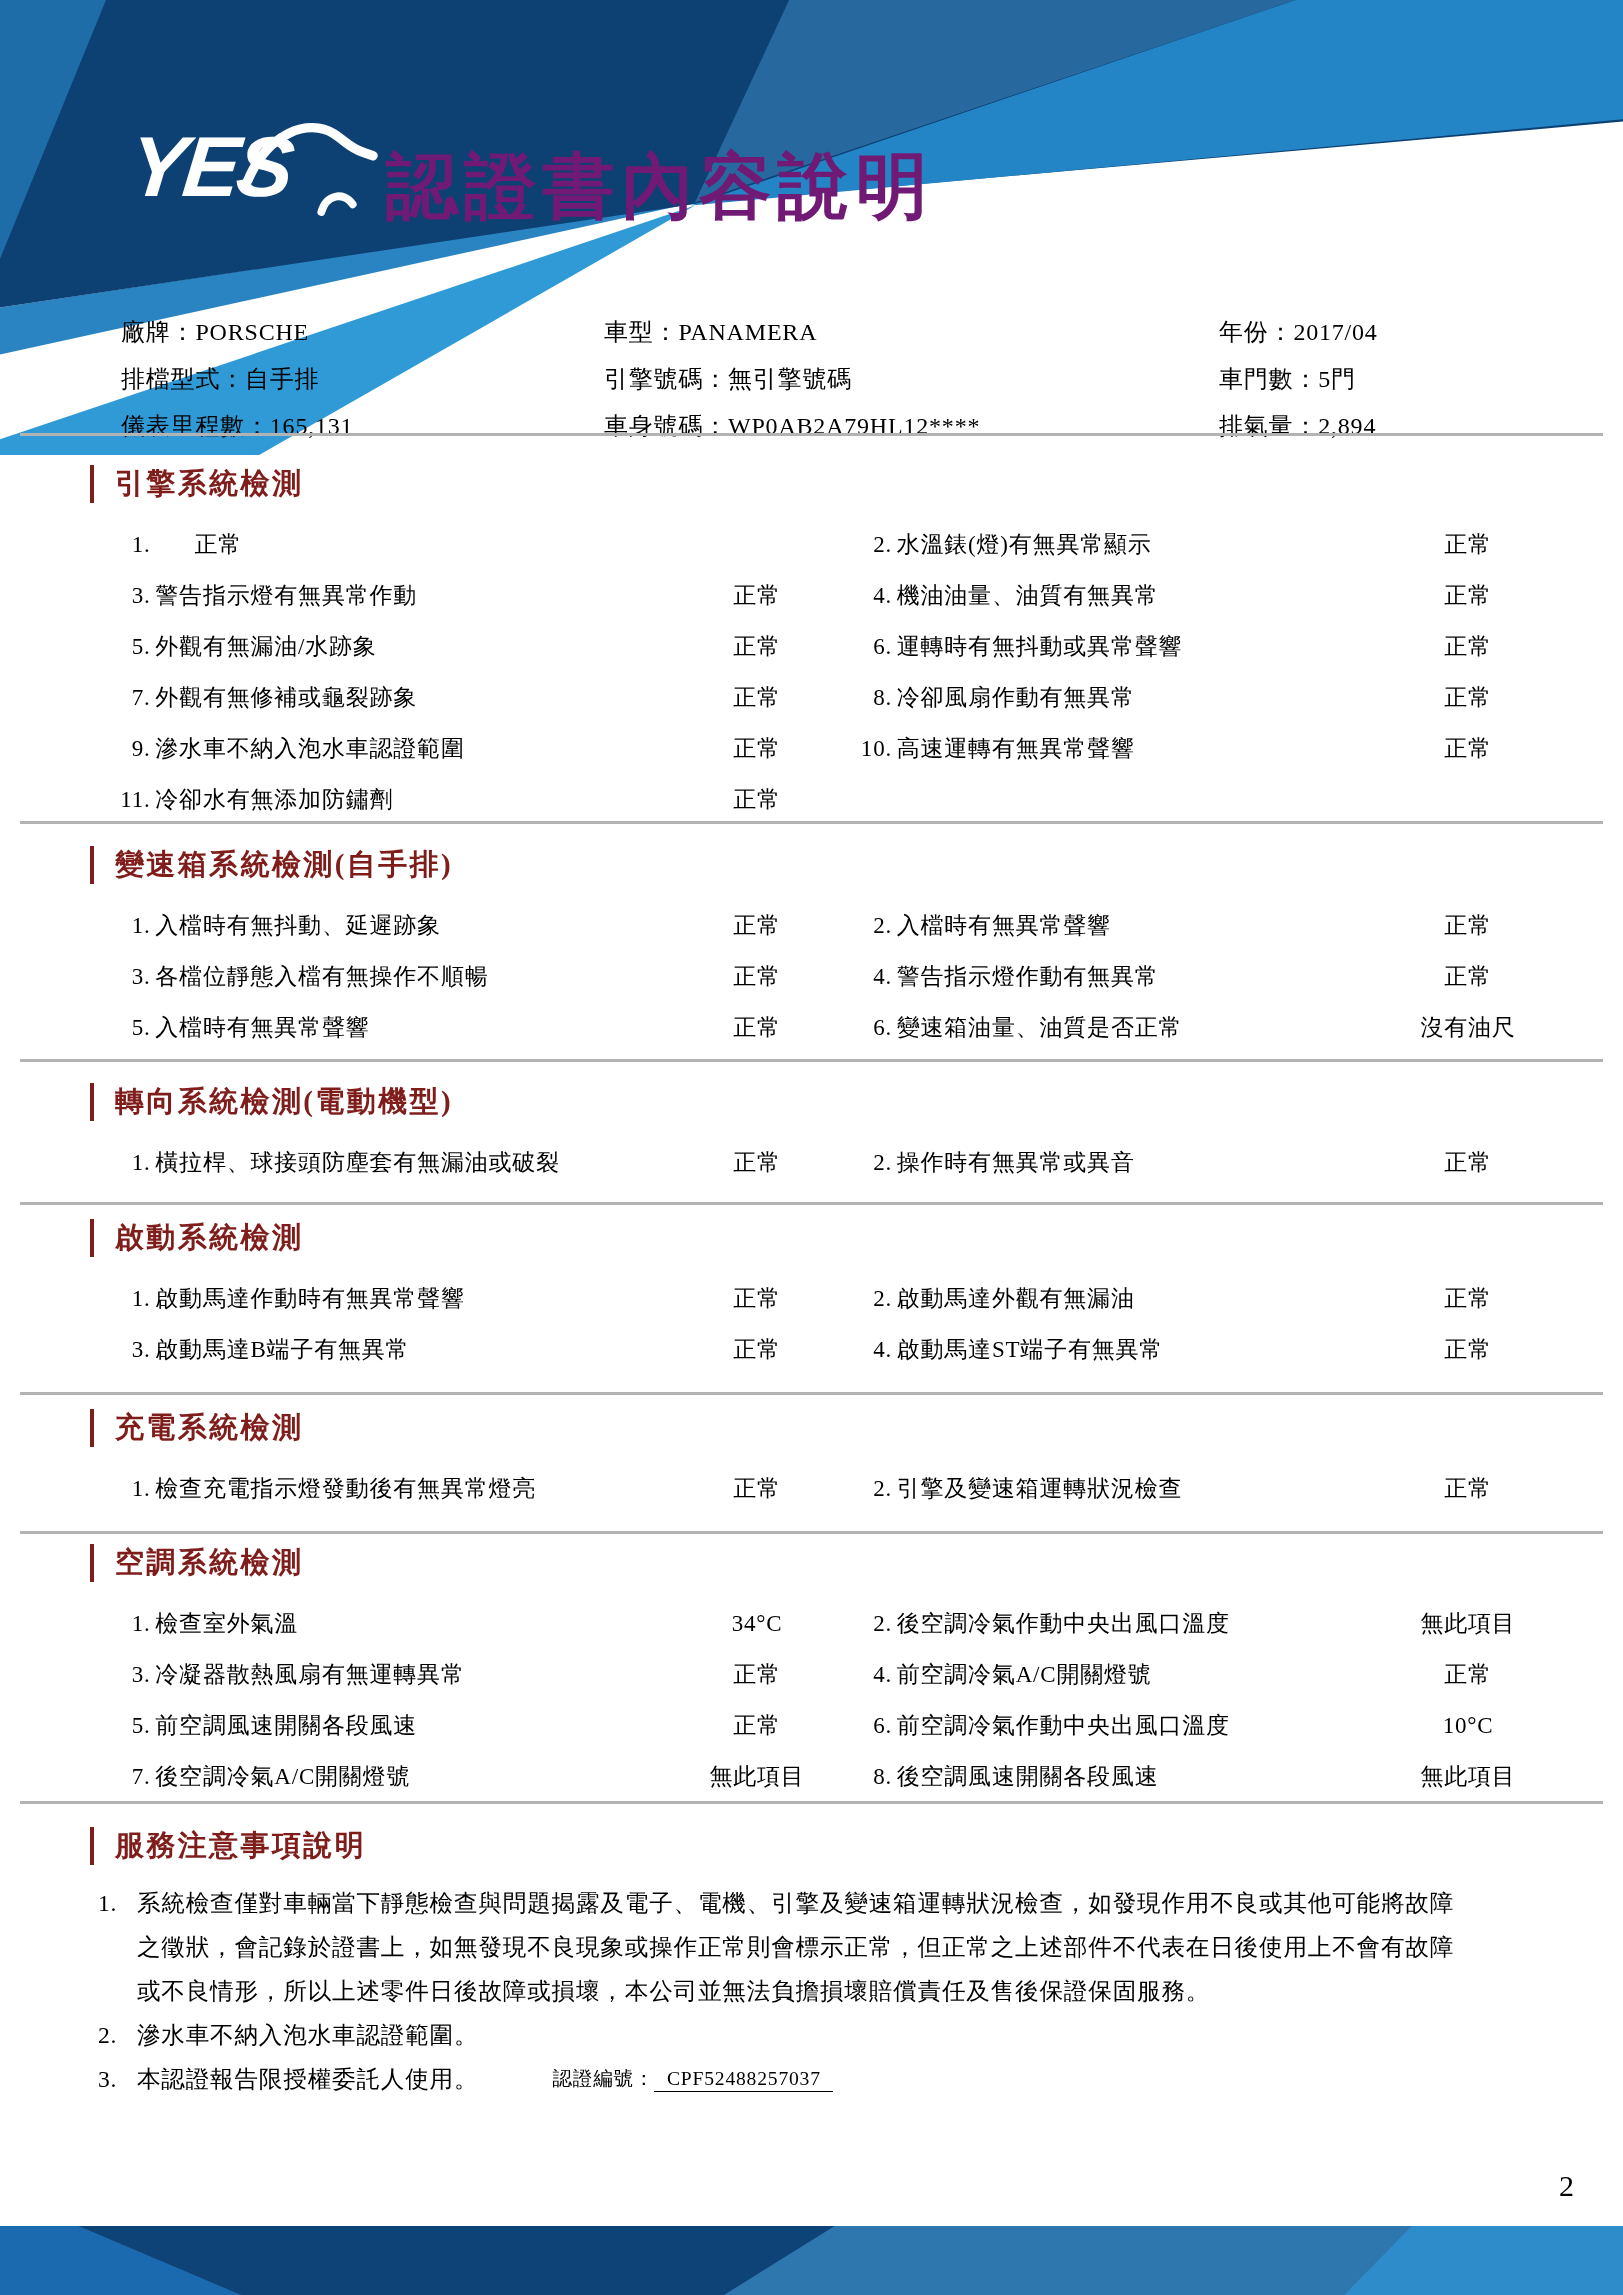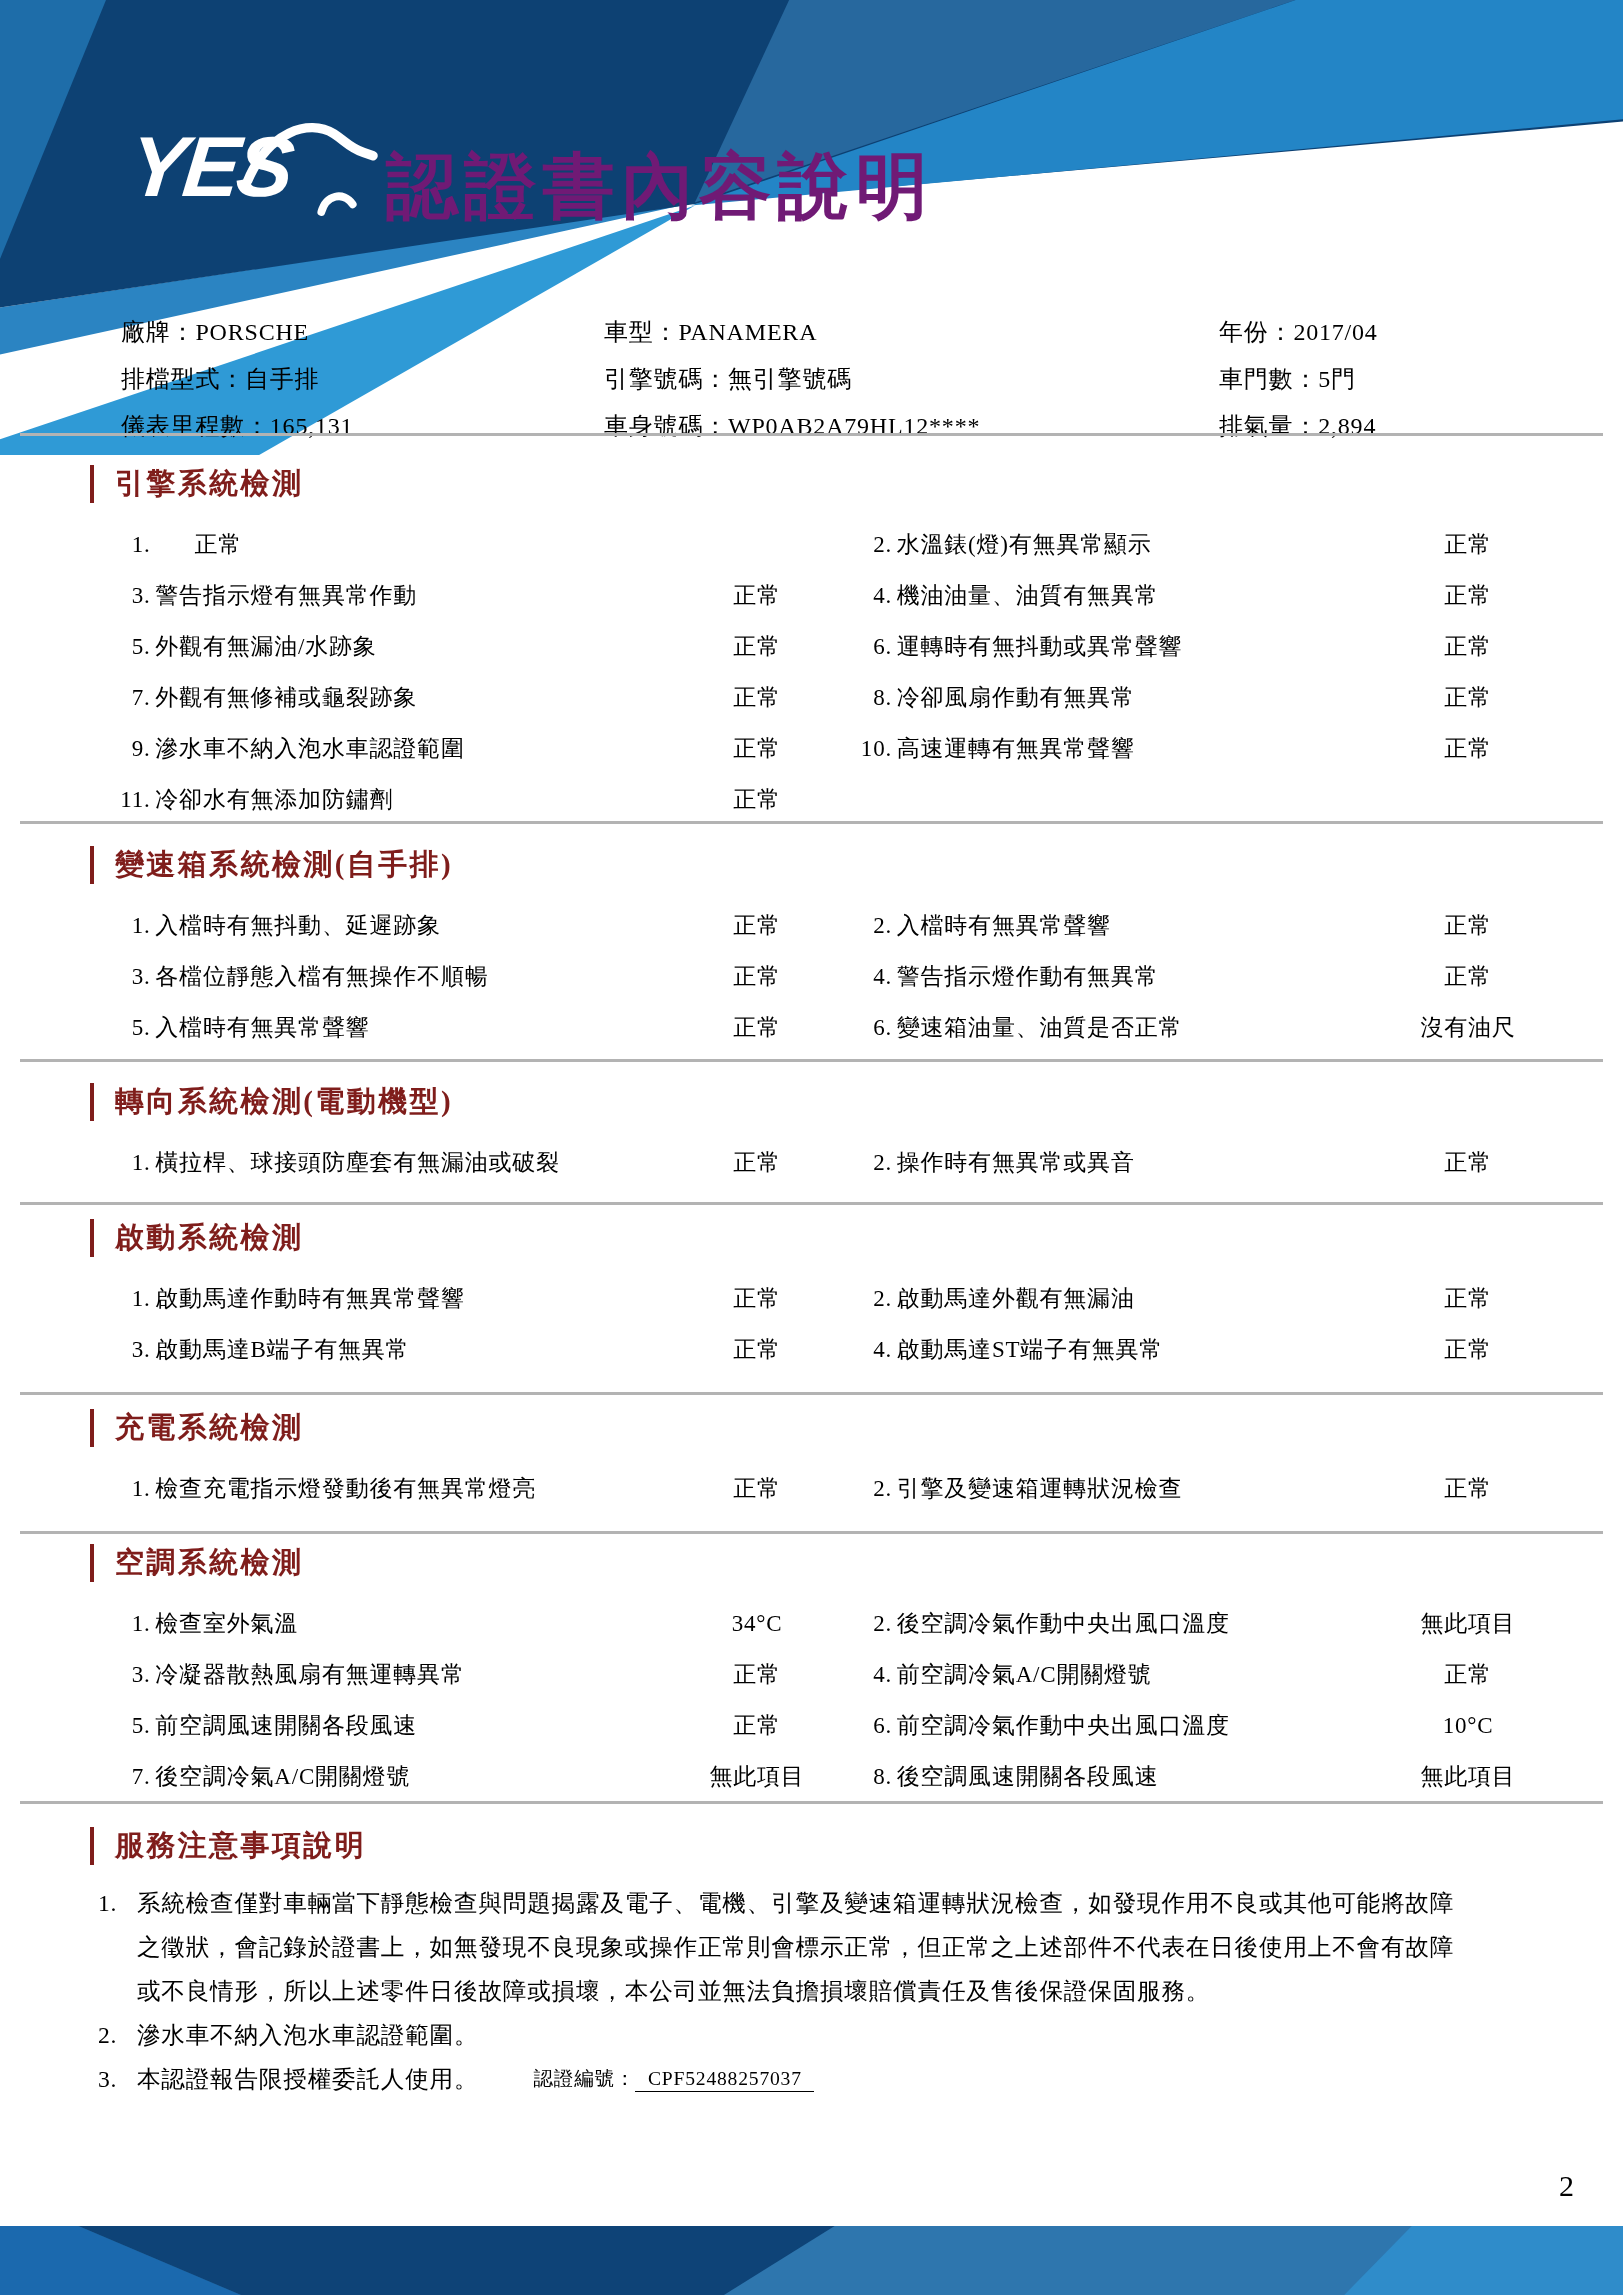--- a/index.html
+++ b/index.html
@@ -46,21 +46,21 @@
   .cell.l{width:730px;padding-left:19.6px;box-sizing:border-box;}
   .cell.r{flex:1;margin-left:31px;}
   .num{display:inline-block;min-width:41px;text-align:right;margin-right:4.7px;}
   .lbl{flex:1;overflow:hidden;}
   .status{min-width:126px;text-align:center;}
   
   .notes-list{position:absolute;left:0;right:0;top:57px;padding-left:7.9px;}
   .nrow{display:flex;font-size:23.6px;line-height:44px;letter-spacing:0.8px;}
   .nnum{min-width:39px;text-align:left;flex:none;}
   .ntext{max-width:1335px;}
-  .cert{margin-left:55px;font-size:19.6px;align-self:center;white-space:nowrap;}
+  .cert{margin-left:74px;font-size:19.6px;align-self:center;white-space:nowrap;}
   .cert-num{border-bottom:1.6px solid #000;padding:0 12.6px 2.4px 12.6px;}
   
   .page-num{position:absolute;right:49px;top:2169px;font-size:30px;}
   .footer-svg{position:absolute;left:0;top:2226px;width:1623px;height:69px;display:block;}
   .fp-base{fill:var(--footer-base,#2e76ae);}
   .fp-left{fill:var(--footer-left,#1b69ae);}
   .fp-navy{fill:var(--footer-navy,#0e4377);}
   .fp-light{fill:var(--footer-light,#2f8cca);}
 </style>
 </head>

